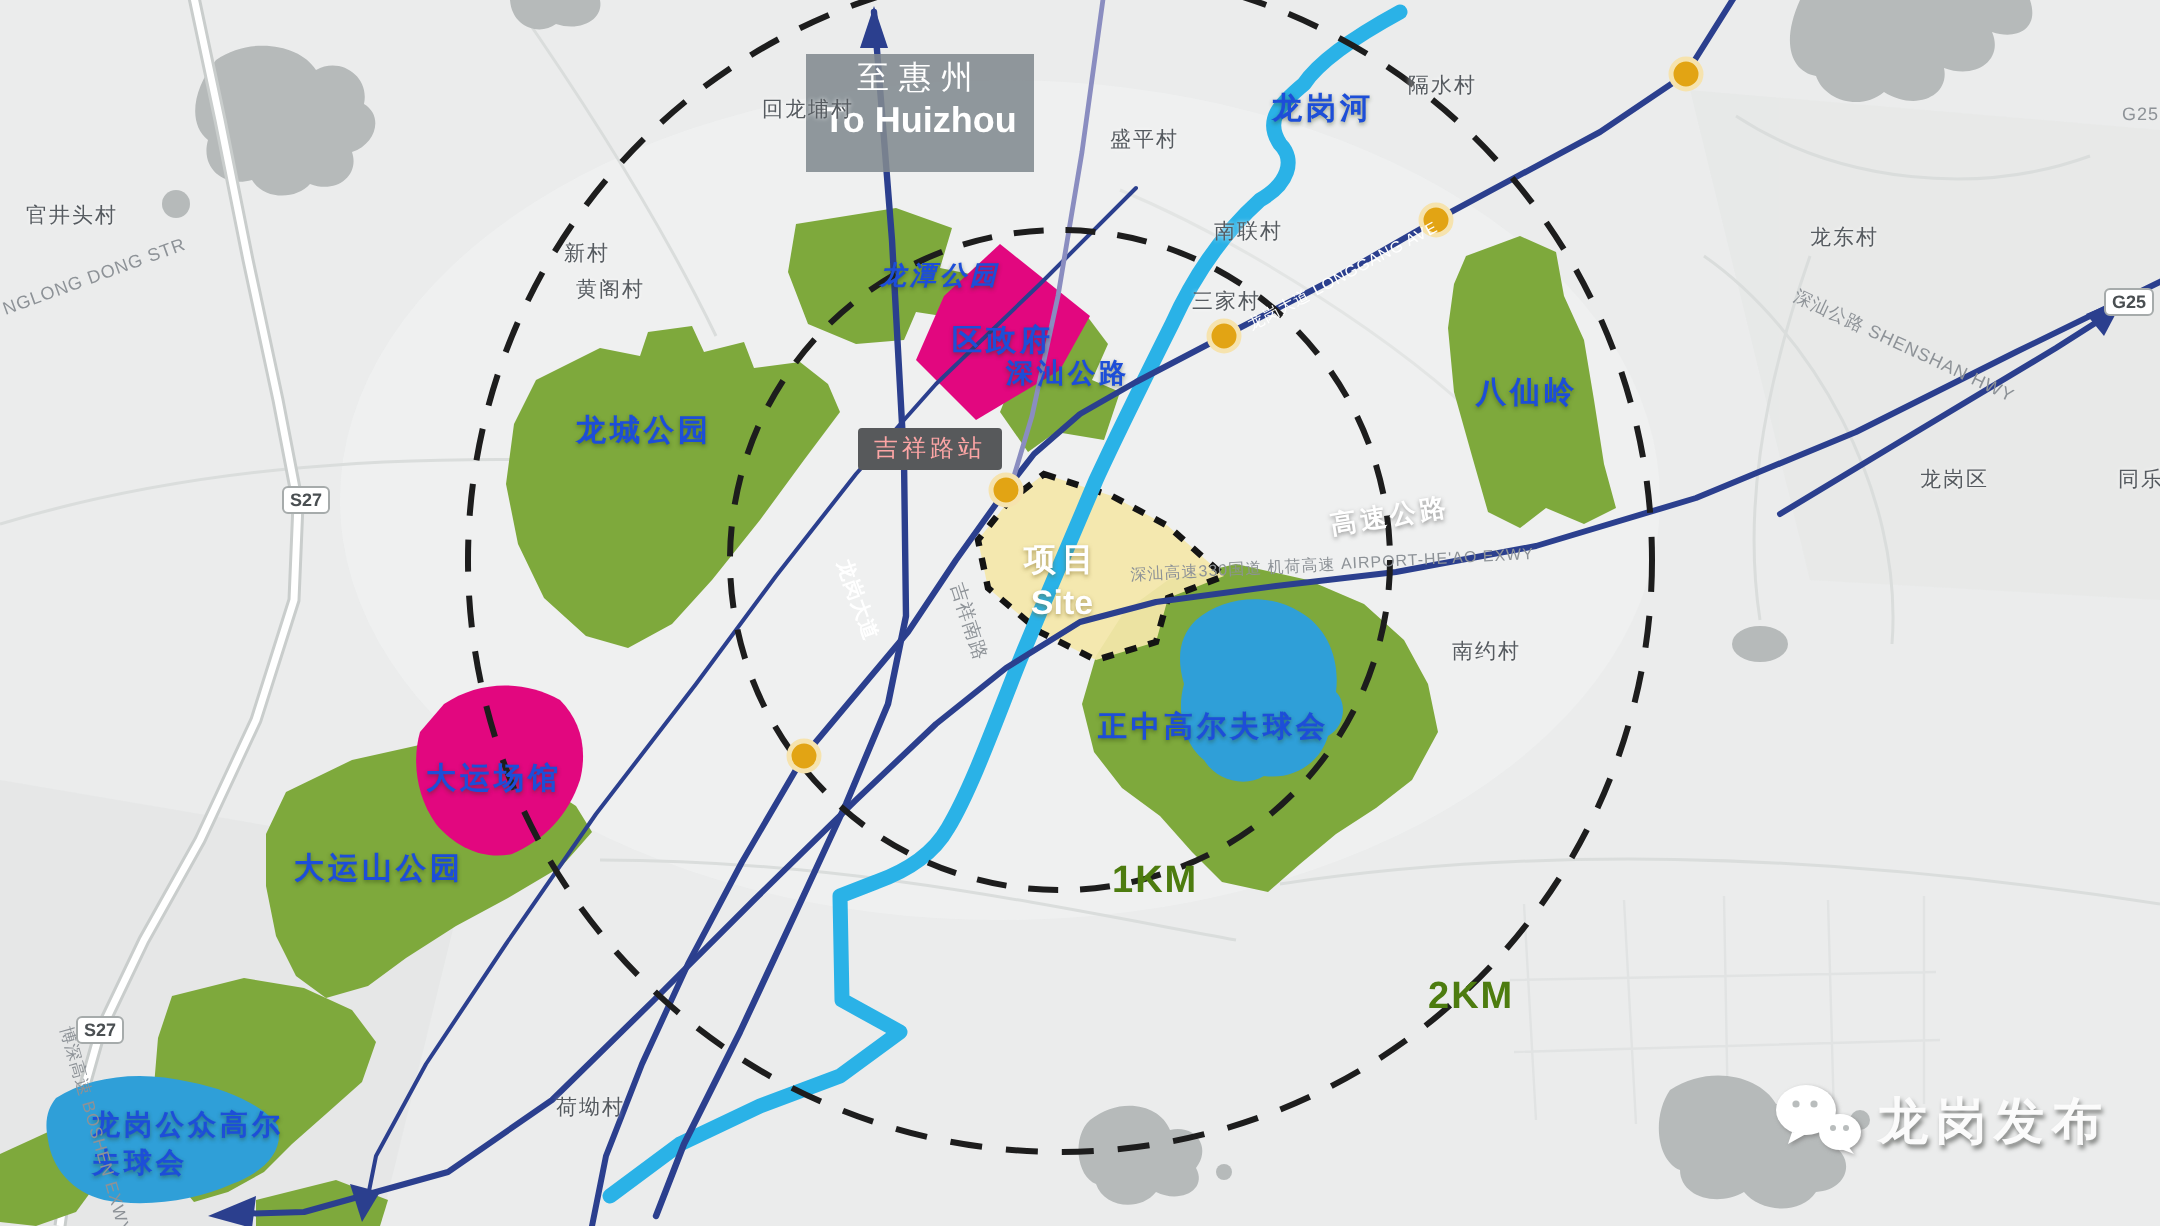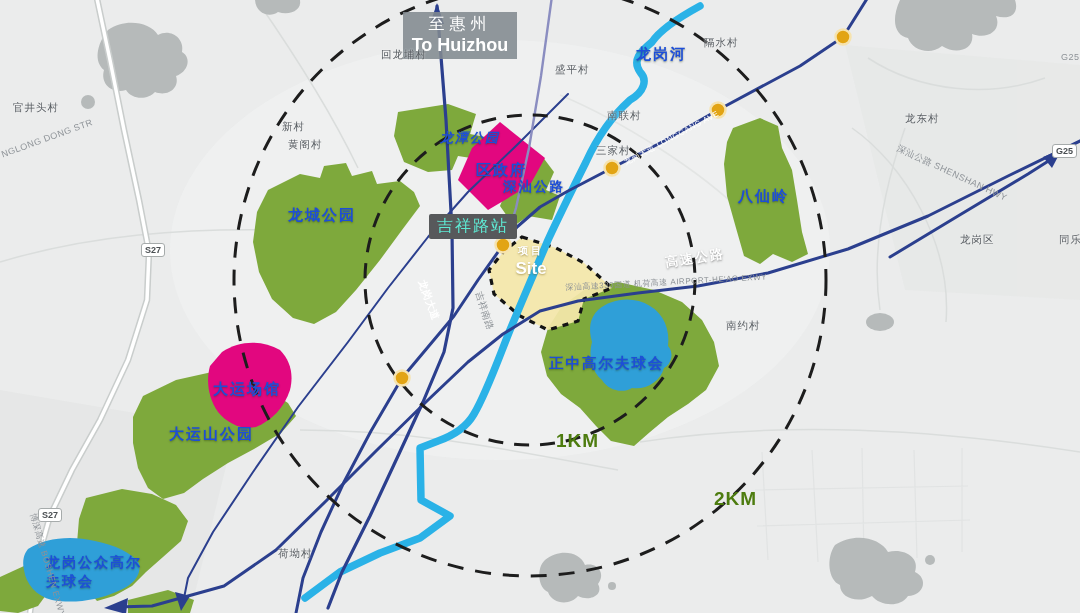--- a/index.html
+++ b/index.html
@@ -8,29 +8,29 @@
   svg.base{position:absolute;left:0;top:0;}
   .lbl{position:absolute;white-space:nowrap;pointer-events:none;}
   .park-lbl{color:#1d4ed8;font-weight:bold;letter-spacing:2px;font-size:15px;
             text-shadow:0 1px 2px rgba(40,60,10,.45);}
   .vlg{color:#565b60;font-size:10.5px;letter-spacing:1px;text-shadow:0 0 2px rgba(255,255,255,.9);}
   .roadlbl{color:#8d9297;font-size:9px;letter-spacing:.5px;}
   .roadlbl.white{color:#fff;font-weight:bold;}
   .badge{position:absolute;background:#fff;border:1px solid #a6abab;border-radius:3px;
          font-size:9px;font-weight:bold;color:#4a4f52;padding:0 3px;line-height:12px;}
   .km{position:absolute;color:#4d7c0f;font-weight:bold;font-size:19px;letter-spacing:1px;}
-  .dest{position:absolute;left:403px;top:12px;width:114px;background:rgba(130,138,143,.88);
-        color:#fff;text-align:center;padding:2px 0 3px;}
+  .dest{position:absolute;left:403px;top:27px;width:114px;background:rgba(130,138,143,.88);
+        color:#fff;text-align:center;padding:2px 0 15px;}
   .dest .zh{font-size:16px;letter-spacing:5px;}
   .dest .en{font-size:18px;font-weight:bold;}
-  .station-lbl{position:absolute;left:429px;top:214px;background:#57595b;color:#5eead4;
-        font-size:16px;letter-spacing:2px;padding:2px 8px;border-radius:2px;}
+  .station-lbl{position:absolute;left:429px;top:214px;background:#57595b;color:#fca5a5;
+        font-size:12px;letter-spacing:2px;padding:2px 8px;border-radius:2px;}
   .site-lbl{position:absolute;left:492px;top:245px;width:78px;text-align:center;color:#fff;
         font-weight:bold;text-shadow:0 1px 2px rgba(120,100,30,.55);line-height:1.25;}
-  .site-lbl .zh{font-size:10px;letter-spacing:3px;}
+  .site-lbl .zh{font-size:16px;letter-spacing:3px;margin-top:26px;}
   .site-lbl .en{font-size:17px;}
   .hwy-lbl{color:#fff;font-weight:bold;font-size:13px;letter-spacing:2px;
         text-shadow:0 1px 2px rgba(60,60,60,.5);}
   .golfwrap{width:96px;white-space:normal;line-height:1.35;font-size:14px;}
   .wm{position:absolute;left:886px;top:541px;display:flex;align-items:center;gap:7px;}
   .wm-text{color:#fbfbfb;font-size:25px;font-weight:bold;letter-spacing:4px;
         text-shadow:1px 2px 2px rgba(128,130,128,.95);}
 </style>
 </head>
 <body>
@@ -134,21 +134,21 @@
 
   <div class="lbl park-lbl" style="left:636px;top:45px;">龙岗河</div>
 
   <div class="lbl park-lbl" style="left:440px;top:129px;font-size:13px;font-style:italic;">龙潭公园</div>
   <div class="lbl park-lbl" style="left:476px;top:161px;">区政府</div>
   <div class="lbl park-lbl" style="left:503px;top:178px;font-size:13.5px;">深汕公路</div>
   <div class="lbl park-lbl" style="left:288px;top:206px;">龙城公园</div>
   <div class="lbl park-lbl" style="left:738px;top:187px;">八仙岭</div>
   <div class="lbl park-lbl" style="left:549px;top:354px;font-size:14.5px;">正中高尔夫球会</div>
   <div class="lbl park-lbl" style="left:213px;top:380px;">大运场馆</div>
-  <div class="lbl park-lbl" style="left:169px;top:425px;font-family:Liberation Serif, serif;">大运山公园</div>
+  <div class="lbl park-lbl" style="left:147px;top:425px;font-family:Liberation Serif, serif;">大运山公园</div>
   <div class="lbl park-lbl golfwrap" style="left:46px;top:553px;">龙岗公众高尔夫球会</div>
 
   <div class="lbl vlg" style="left:13px;top:101px;">官井头村</div>
   <div class="lbl vlg" style="left:282px;top:120px;">新村</div>
   <div class="lbl vlg" style="left:288px;top:138px;">黄阁村</div>
   <div class="lbl vlg" style="left:381px;top:48px;">回龙埔村</div>
   <div class="lbl vlg" style="left:555px;top:63px;">盛平村</div>
   <div class="lbl vlg" style="left:704px;top:25px;margin-top:11px;">隔水村</div>
   <div class="lbl vlg" style="left:607px;top:109px;">南联村</div>
   <div class="lbl vlg" style="left:596px;top:144px;">三家村</div>
@@ -175,14 +175,27 @@
   <div class="km" style="left:556px;top:430px;">1KM</div>
   <div class="km" style="left:714px;top:488px;">2KM</div>
 
   <div class="station-lbl">吉祥路站</div>
 
   <div class="site-lbl">
     <div class="zh">项目</div>
     <div class="en">Site</div>
   </div>
 
+  <div class="wm">
+    <svg width="46" height="38" viewBox="0 0 46 38" style="filter:drop-shadow(1px 1px 1px rgba(120,120,120,.7));">
+      <ellipse cx="17" cy="14" rx="15" ry="12.5" fill="#ffffff"></ellipse>
+      <circle cx="12" cy="11" r="1.8" fill="#b9bdbd"></circle>
+      <circle cx="21" cy="11" r="1.8" fill="#b9bdbd"></circle>
+      <path d="M10,25 L8,31 L17,26 Z" fill="#ffffff"></path>
+      <ellipse cx="34" cy="25" rx="10.5" ry="9" fill="#ffffff"></ellipse>
+      <circle cx="30.5" cy="23" r="1.5" fill="#b9bdbd"></circle>
+      <circle cx="37" cy="23" r="1.5" fill="#b9bdbd"></circle>
+      <path d="M38,32 L41,36 L33,33 Z" fill="#ffffff"></path>
+    </svg>
+    <span class="wm-text">龙岗发布</span>
+  </div>
 
 </div>
 
 </body></html>

